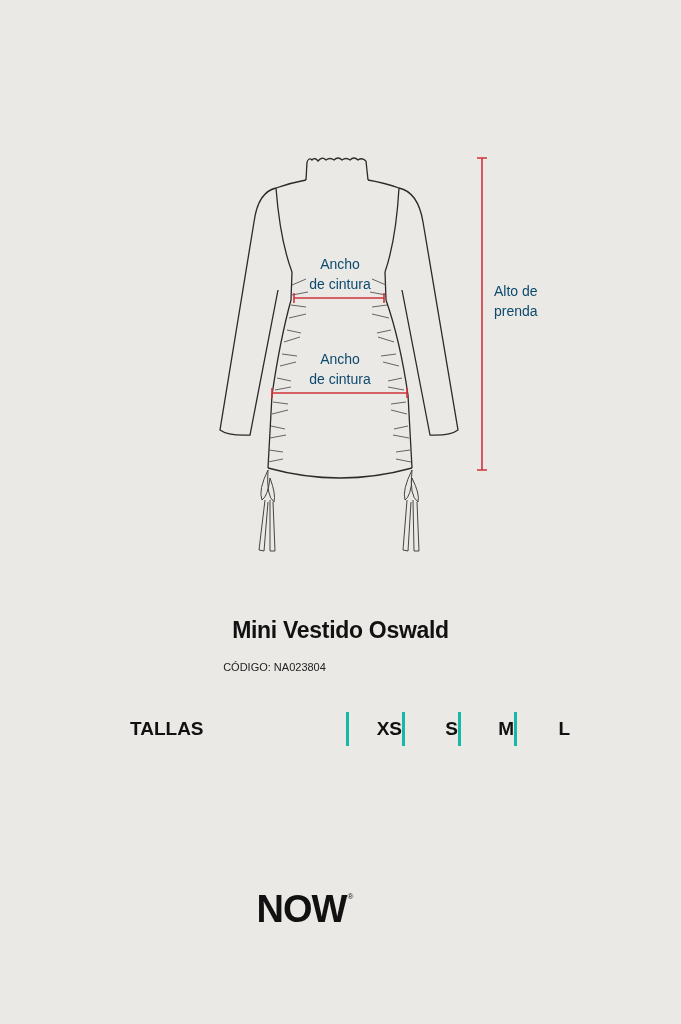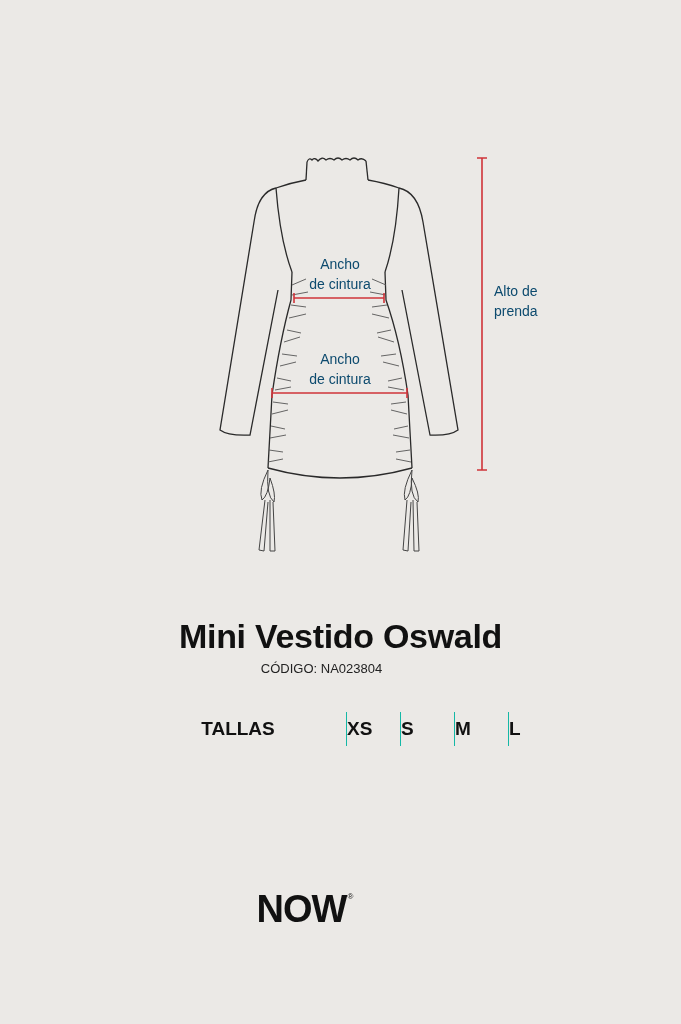--- a/index.html
+++ b/index.html
@@ -1,25 +1,25 @@
 <!DOCTYPE html>
 <html><head>
 <meta charset="utf-8">
 <style>
   html,body{margin:0;padding:0;}
   body{width:681px;height:1024px;background:#ebe9e6;position:relative;overflow:hidden;font-family:"Liberation Sans",sans-serif;color:#111;}
   .illus{position:absolute;left:0;top:0;width:681px;height:600px;}
   .lbl{position:absolute;font-size:14px;color:#0c4a6e;text-align:center;line-height:20px;}
-  .title{position:absolute;left:0;width:681px;top:617px;text-align:center;font-size:34px;font-weight:bold;letter-spacing:-0.3px;}
-  .code{position:absolute;left:0;width:549px;top:661px;text-align:center;font-size:13px;color:#222;padding-left:47px;}
+  .title{position:absolute;left:0;width:681px;top:617px;text-align:center;font-size:23px;font-weight:bold;letter-spacing:-0.3px;}
+  .code{position:absolute;left:0;width:549px;top:661px;text-align:center;font-size:11px;color:#222;}
   table.sz{position:absolute;left:124px;top:712px;border-collapse:collapse;font-size:17px;}
   table.sz th,table.sz td{padding:0;height:36px;}
   table.sz th{font-weight:bold;font-size:19px;height:34px;}
-  table.sz td.rl,table.sz th.rl{width:216px;text-align:center;padding-left:6px;}
-  table.sz td.v,table.sz th.v{width:53px;text-align:left;border-left:1px solid #14b8a6;}
+  table.sz td.rl,table.sz th.rl{width:216px;text-align:left;padding-left:6px;}
+  table.sz td.v,table.sz th.v{width:53px;text-align:right;border-left:3px solid #14b8a6;}
   table.sz tr.r td{border-top:1px solid #9a9895;}
   .logo{position:absolute;left:0;width:609px;top:888px;text-align:center;font-size:38px;font-weight:900;letter-spacing:-1px;}
   .logo sup{font-size:8px;font-weight:normal;vertical-align:top;position:relative;top:4px;margin-left:1px;}
 </style>
 </head>
 <body>
 
 <svg class="illus" viewBox="0 0 681 600" xmlns="http://www.w3.org/2000/svg">
   <g fill="none" stroke="#2a2a2a" stroke-width="1.3">
 

